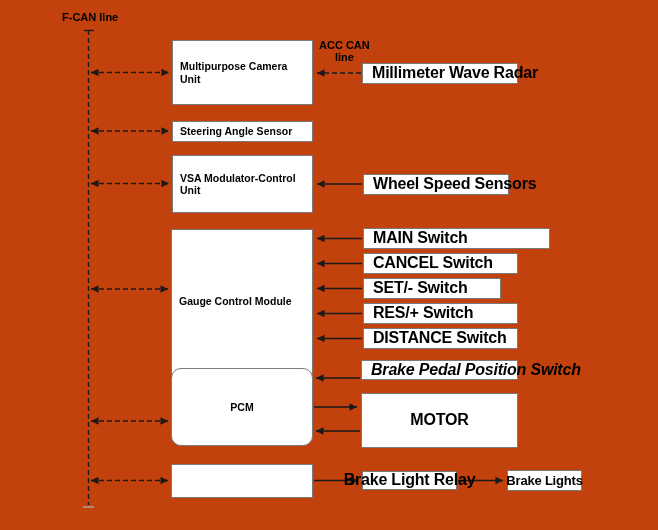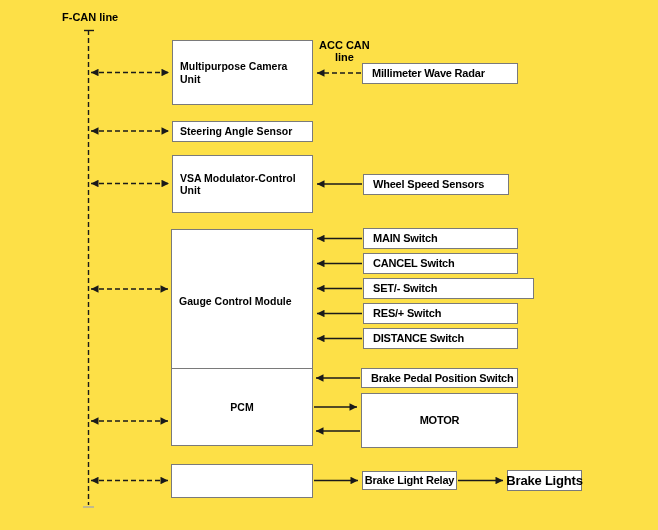--- a/index.html
+++ b/index.html
@@ -1,38 +1,38 @@
 <!DOCTYPE html>
 <html><head>
 <meta charset="utf-8">
 <style>
   html, body { margin: 0; padding: 0; background: #ffffff; }
   .stage {
     position: relative;
     width: 658px;
     height: 530px;
-    background: #fde047;
+    background: #c2410c;
     font-family: "Liberation Sans", sans-serif;
     overflow: hidden;
   }
   svg.wires { position: absolute; left: 0; top: 0; width: 658px; height: 530px; }
   .box {
     position: absolute;
     box-sizing: border-box;
     border: 1.4px solid #7a7a7a;
     background: #ffffff;
     color: #000000;
     font-weight: bold;
     display: flex;
     align-items: center;
     line-height: 1.18;
     white-space: pre;
   }
   .box.lcol { font-size: 10.5px; padding-left: 7px; padding-right: 2px; }
-  .box.rcol { font-size: 11px; padding-left: 9px; padding-right: 2px; letter-spacing: -0.2px; }
+  .box.rcol { font-size: 16px; padding-left: 9px; padding-right: 2px; letter-spacing: -0.2px; }
   .box.center { justify-content: center; text-align: center; padding-left: 2px; padding-right: 2px; }
   .float-label {
     position: absolute;
     color: #000000;
     font-weight: bold;
     font-size: 11px;
     line-height: 1.05;
     white-space: pre;
   }
 </style>
@@ -80,28 +80,28 @@
   <div class="float-label" style="left:62px; top:12px;">F-CAN line</div>
   <div class="float-label" style="left:319px; top:40px;text-align:center;">ACC CAN
 line</div>
 
   <div class="box lcol" style="left:172px; top:40px; width:141px; height:65px;">Multipurpose Camera
 Unit</div>
   <div class="box lcol" style="left:172px; top:121px; width:141px; height:21px;">Steering Angle Sensor</div>
   <div class="box lcol" style="left:172px; top:155px; width:141px; height:58px;">VSA Modulator-Control
 Unit</div>
   <div class="box lcol" style="left:171px; top:229px; width:142px; height:145px;">Gauge Control Module</div>
-  <div class="box lcol center" style="left:171px; top:368px; width:142px; height:78px;">PCM</div>
+  <div class="box lcol center" style="left:171px; top:368px; width:142px; height:78px;border-radius:10px;">PCM</div>
   <div class="box lcol" style="left:171px; top:464px; width:142px; height:34px;"></div>
 
   <div class="box rcol" style="left:362px; top:63px; width:156px; height:21px;">Millimeter Wave Radar</div>
   <div class="box rcol" style="left:363px; top:174px; width:146px; height:21px;">Wheel Speed Sensors</div>
-  <div class="box rcol" style="left:363px; top:228px; width:155px; height:21px;">MAIN Switch</div>
+  <div class="box rcol" style="left:363px; top:228px; width:187px; height:21px;">MAIN Switch</div>
   <div class="box rcol" style="left:363px; top:253px; width:155px; height:21px;">CANCEL Switch</div>
-  <div class="box rcol" style="left:363px; top:278px; width:171px; height:21px;">SET/- Switch</div>
+  <div class="box rcol" style="left:363px; top:278px; width:138px; height:21px;">SET/- Switch</div>
   <div class="box rcol" style="left:363px; top:303px; width:155px; height:21px;">RES/+ Switch</div>
   <div class="box rcol" style="left:363px; top:328px; width:155px; height:21px;">DISTANCE Switch</div>
-  <div class="box rcol" style="left:361px; top:368px; width:157px; height:20px;">Brake Pedal Position Switch</div>
+  <div class="box rcol" style="left:361px; top:360px; width:157px; height:20px;font-style:italic;">Brake Pedal Position Switch</div>
   <div class="box rcol center" style="left:361px; top:393px; width:157px; height:55px;">MOTOR</div>
   <div class="box rcol center" style="left:362px; top:471px; width:95px; height:19px;">Brake Light Relay</div>
   <div class="box rcol center" style="left:507px; top:470px; width:75px; height:21px; font-size:13px;">Brake Lights</div>
 
 </div>
 
 </body></html>

